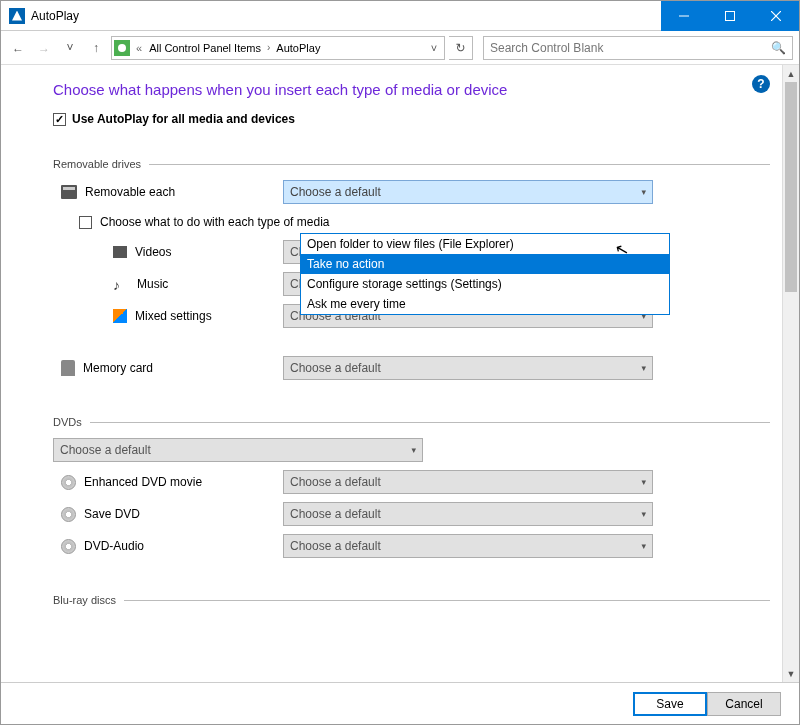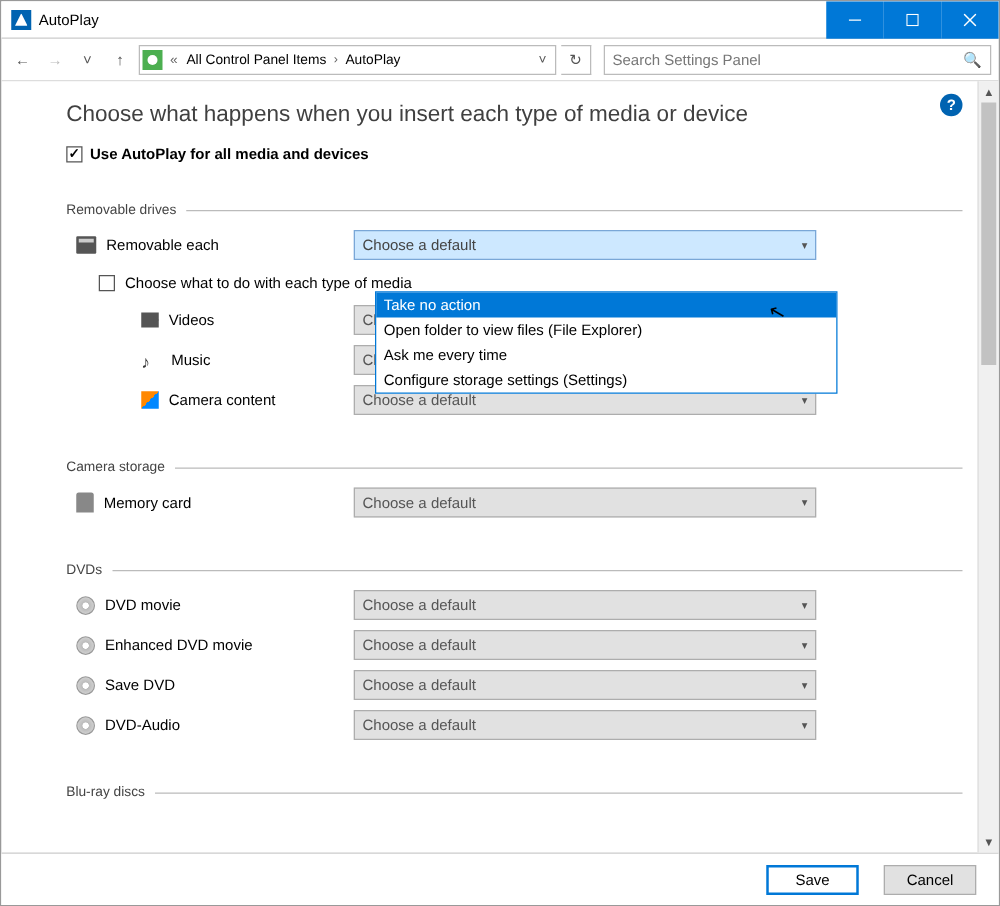--- a/index.html
+++ b/index.html
@@ -113,22 +113,22 @@
     position:relative;
   }
   .vscroll .arrow{
     height:17px;display:flex;align-items:center;justify-content:center;color:#555;font-size:9px;
   }
   .vscroll .track{position:absolute;top:17px;bottom:17px;left:0;right:0;}
   .vscroll .thumb{position:absolute;top:0;left:2px;right:2px;height:210px;background:#c2c2c2;}
   .vscroll .arrow.bottom{position:absolute;bottom:0;left:0;right:0;}
 
   .page-heading {
-    color: #404040;
-    font-size: 18px;
+    color: #6d28d9;
+    font-size: 15px;
     margin: 2px 0 14px 0;
   }
   .help-icon{
     position:absolute; right:12px; top:10px;
     width:18px;height:18px;border-radius:50%;
     background:#0063b1;color:#fff;
     display:flex;align-items:center;justify-content:center;
     font-weight:bold;font-size:12px;
   }
   .chk-row { display:flex; align-items:center; gap:6px; margin-bottom:18px;font-weight:bold; }
@@ -196,21 +196,21 @@
   .dd-list .dd-item.hl{background:#0078d7;color:#fff;}
   .cursor{
     position:absolute;left:614px;top:175px;z-index:11;font-size:16px;color:#000;
     transform: rotate(-15deg);
   }
 
   
   .footer{
     height:42px;border-top:1px solid #ccc;
     display:flex;align-items:center;justify-content:flex-end;
-    gap:20px;padding:0 18px;background:#fff;
+    gap:0;padding:0 18px;background:#fff;
   }
   .btn{
     min-width:74px;height:24px;
     border:1px solid #adadad;background:#e1e1e1;
     display:flex;align-items:center;justify-content:center;
     font-size:12px;
   }
   .btn.primary{border:2px solid #0078d7;background:#fff;}
 </style>
 </head>
@@ -247,21 +247,21 @@
     <span class="cp-icon"></span>
     <span class="dbl">«</span>
     <span class="crumb">All Control Panel Items</span>
     <span class="sep">›</span>
     <span class="crumb">AutoPlay</span>
     <span class="addr-spacer"></span>
     <span class="addr-dd">˅</span>
   </div>
   <div class="refresh-btn">↻</div>
   <div class="search">
-    <span>Search Settings Panel</span>
+    <span>Search Control Blank</span>
     <span class="mag">🔍</span>
   </div>
 </div>
 
 <div class="content-wrap">
   <div class="content">
 
     <div class="help-icon">?</div>
 
     <div class="page-heading">Choose what happens when you insert each type of media or device</div>
@@ -311,56 +311,48 @@
           <span>Music</span>
         </div>
         <div class="combo">
           <span>Choose a default</span>
           <span class="caret">▾</span>
         </div>
       </div>
       <div class="row">
         <div class="lbl-col indent">
           <span class="dev-icon mixed"></span>
-          <span>Camera content</span>
+          <span>Mixed settings</span>
         </div>
         <div class="combo">
           <span>Choose a default</span>
           <span class="caret">▾</span>
         </div>
       </div>
     </div>
 
     <div class="section">
-      <div class="section-head">
-        <span>Camera storage</span>
-        <span class="line"></span>
-      </div>
       <div class="row">
         <div class="lbl-col">
           <span class="dev-icon card"></span>
           <span>Memory card</span>
         </div>
         <div class="combo">
           <span>Choose a default</span>
           <span class="caret">▾</span>
         </div>
       </div>
     </div>
 
     <div class="section">
       <div class="section-head">
         <span>DVDs</span>
         <span class="line"></span>
       </div>
       <div class="row">
-        <div class="lbl-col">
-          <span class="dev-icon disc"></span>
-          <span>DVD movie</span>
-        </div>
         <div class="combo">
           <span>Choose a default</span>
           <span class="caret">▾</span>
         </div>
       </div>
       <div class="row">
         <div class="lbl-col">
           <span class="dev-icon disc"></span>
           <span>Enhanced DVD movie</span>
         </div>
@@ -392,24 +384,24 @@
     </div>
 
     <div class="section">
       <div class="section-head">
         <span>Blu-ray discs</span>
         <span class="line"></span>
       </div>
     </div>
 
     <div class="dd-list">
+      <div class="dd-item">Open folder to view files (File Explorer)</div>
       <div class="dd-item hl">Take no action</div>
-      <div class="dd-item">Open folder to view files (File Explorer)</div>
+      <div class="dd-item">Configure storage settings (Settings)</div>
       <div class="dd-item">Ask me every time</div>
-      <div class="dd-item">Configure storage settings (Settings)</div>
     </div>
     <div class="cursor">↖</div>
 
   </div>
 
   <div class="vscroll">
     <div class="arrow">▲</div>
     <div class="track">
       <div class="thumb"></div>
     </div>

